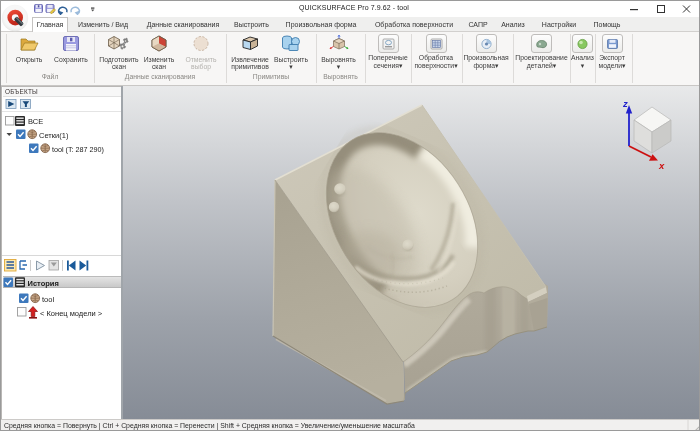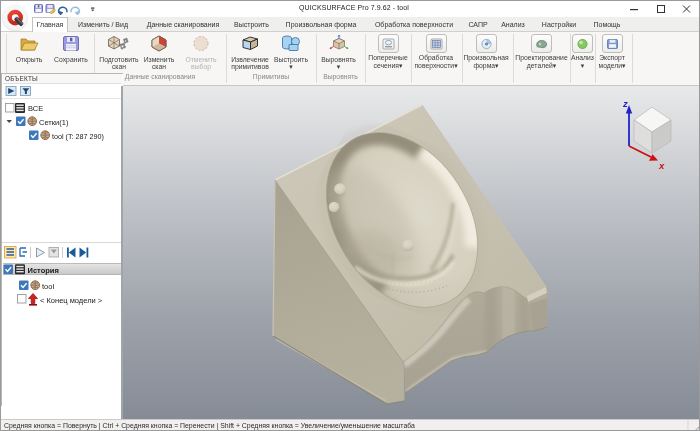--- a/index.html
+++ b/index.html
@@ -18,21 +18,21 @@
   #tab-active{position:absolute;left:31px;top:16px;width:36px;height:15px;background:#fff;border:1px solid #c5c3c1;border-bottom:none;}
   
   #ribbon{position:absolute;left:0;top:31px;width:700px;height:54px;background:#f7f6f5;border-bottom:1px solid #c9c7c5;}
   .rsep{position:absolute;top:2px;width:1px;height:49px;background:#dddbd9;}
   .rbtn{position:absolute;top:2px;text-align:center;font-size:6.8px;line-height:7.6px;color:#3c3c3c;}
   .rbtn .ric{margin:0 auto 1px auto;}
   .rgrp{position:absolute;top:41px;font-size:6.8px;color:#8a8884;text-align:center;}
   .frame{width:21px;height:19px;background:linear-gradient(#fdfdfd,#ececea);border:1px solid #bfbdbb;border-radius:3px;margin:0 auto 1px auto;display:flex;align-items:center;justify-content:center;}
   .gray{color:#b4b2ae;}
   
-  #lpanel{position:absolute;left:0;top:72px;width:122px;height:333px;background:#fff;border-left:1px solid #b9b7b5;border-top:1px solid #b9b7b5;}
+  #lpanel{position:absolute;left:0;top:85px;width:122px;height:333px;background:#fff;border-left:1px solid #b9b7b5;border-top:1px solid #b9b7b5;}
   #lphead{position:absolute;left:1px;top:0px;width:119px;height:10px;background:#f7f7f7;border-bottom:1px solid #e0e0e0;font-size:6.4px;color:#3a3434;padding-left:2px;line-height:10px;letter-spacing:0.2px;}
   
   #histhead{position:absolute;left:1px;top:189px;width:119px;height:12px;background:linear-gradient(#e4e4e4,#c9c9c9);border-top:1px solid #bbb;border-bottom:1px solid #b5b5b5;}
   
   #statusbar{position:absolute;left:0;top:418px;width:700px;height:13px;background:#f1f0ef;border-top:1px solid #cccac8;font-size:6.9px;color:#2a2a2a;line-height:12px;padding-left:3px;}
   
   #viewport{position:absolute;left:122px;top:85px;width:578px;height:333px;}
   #vdiv{position:absolute;left:120px;top:85px;width:2px;height:333px;background:#a0a5aa;}
 </style>
 </head>

